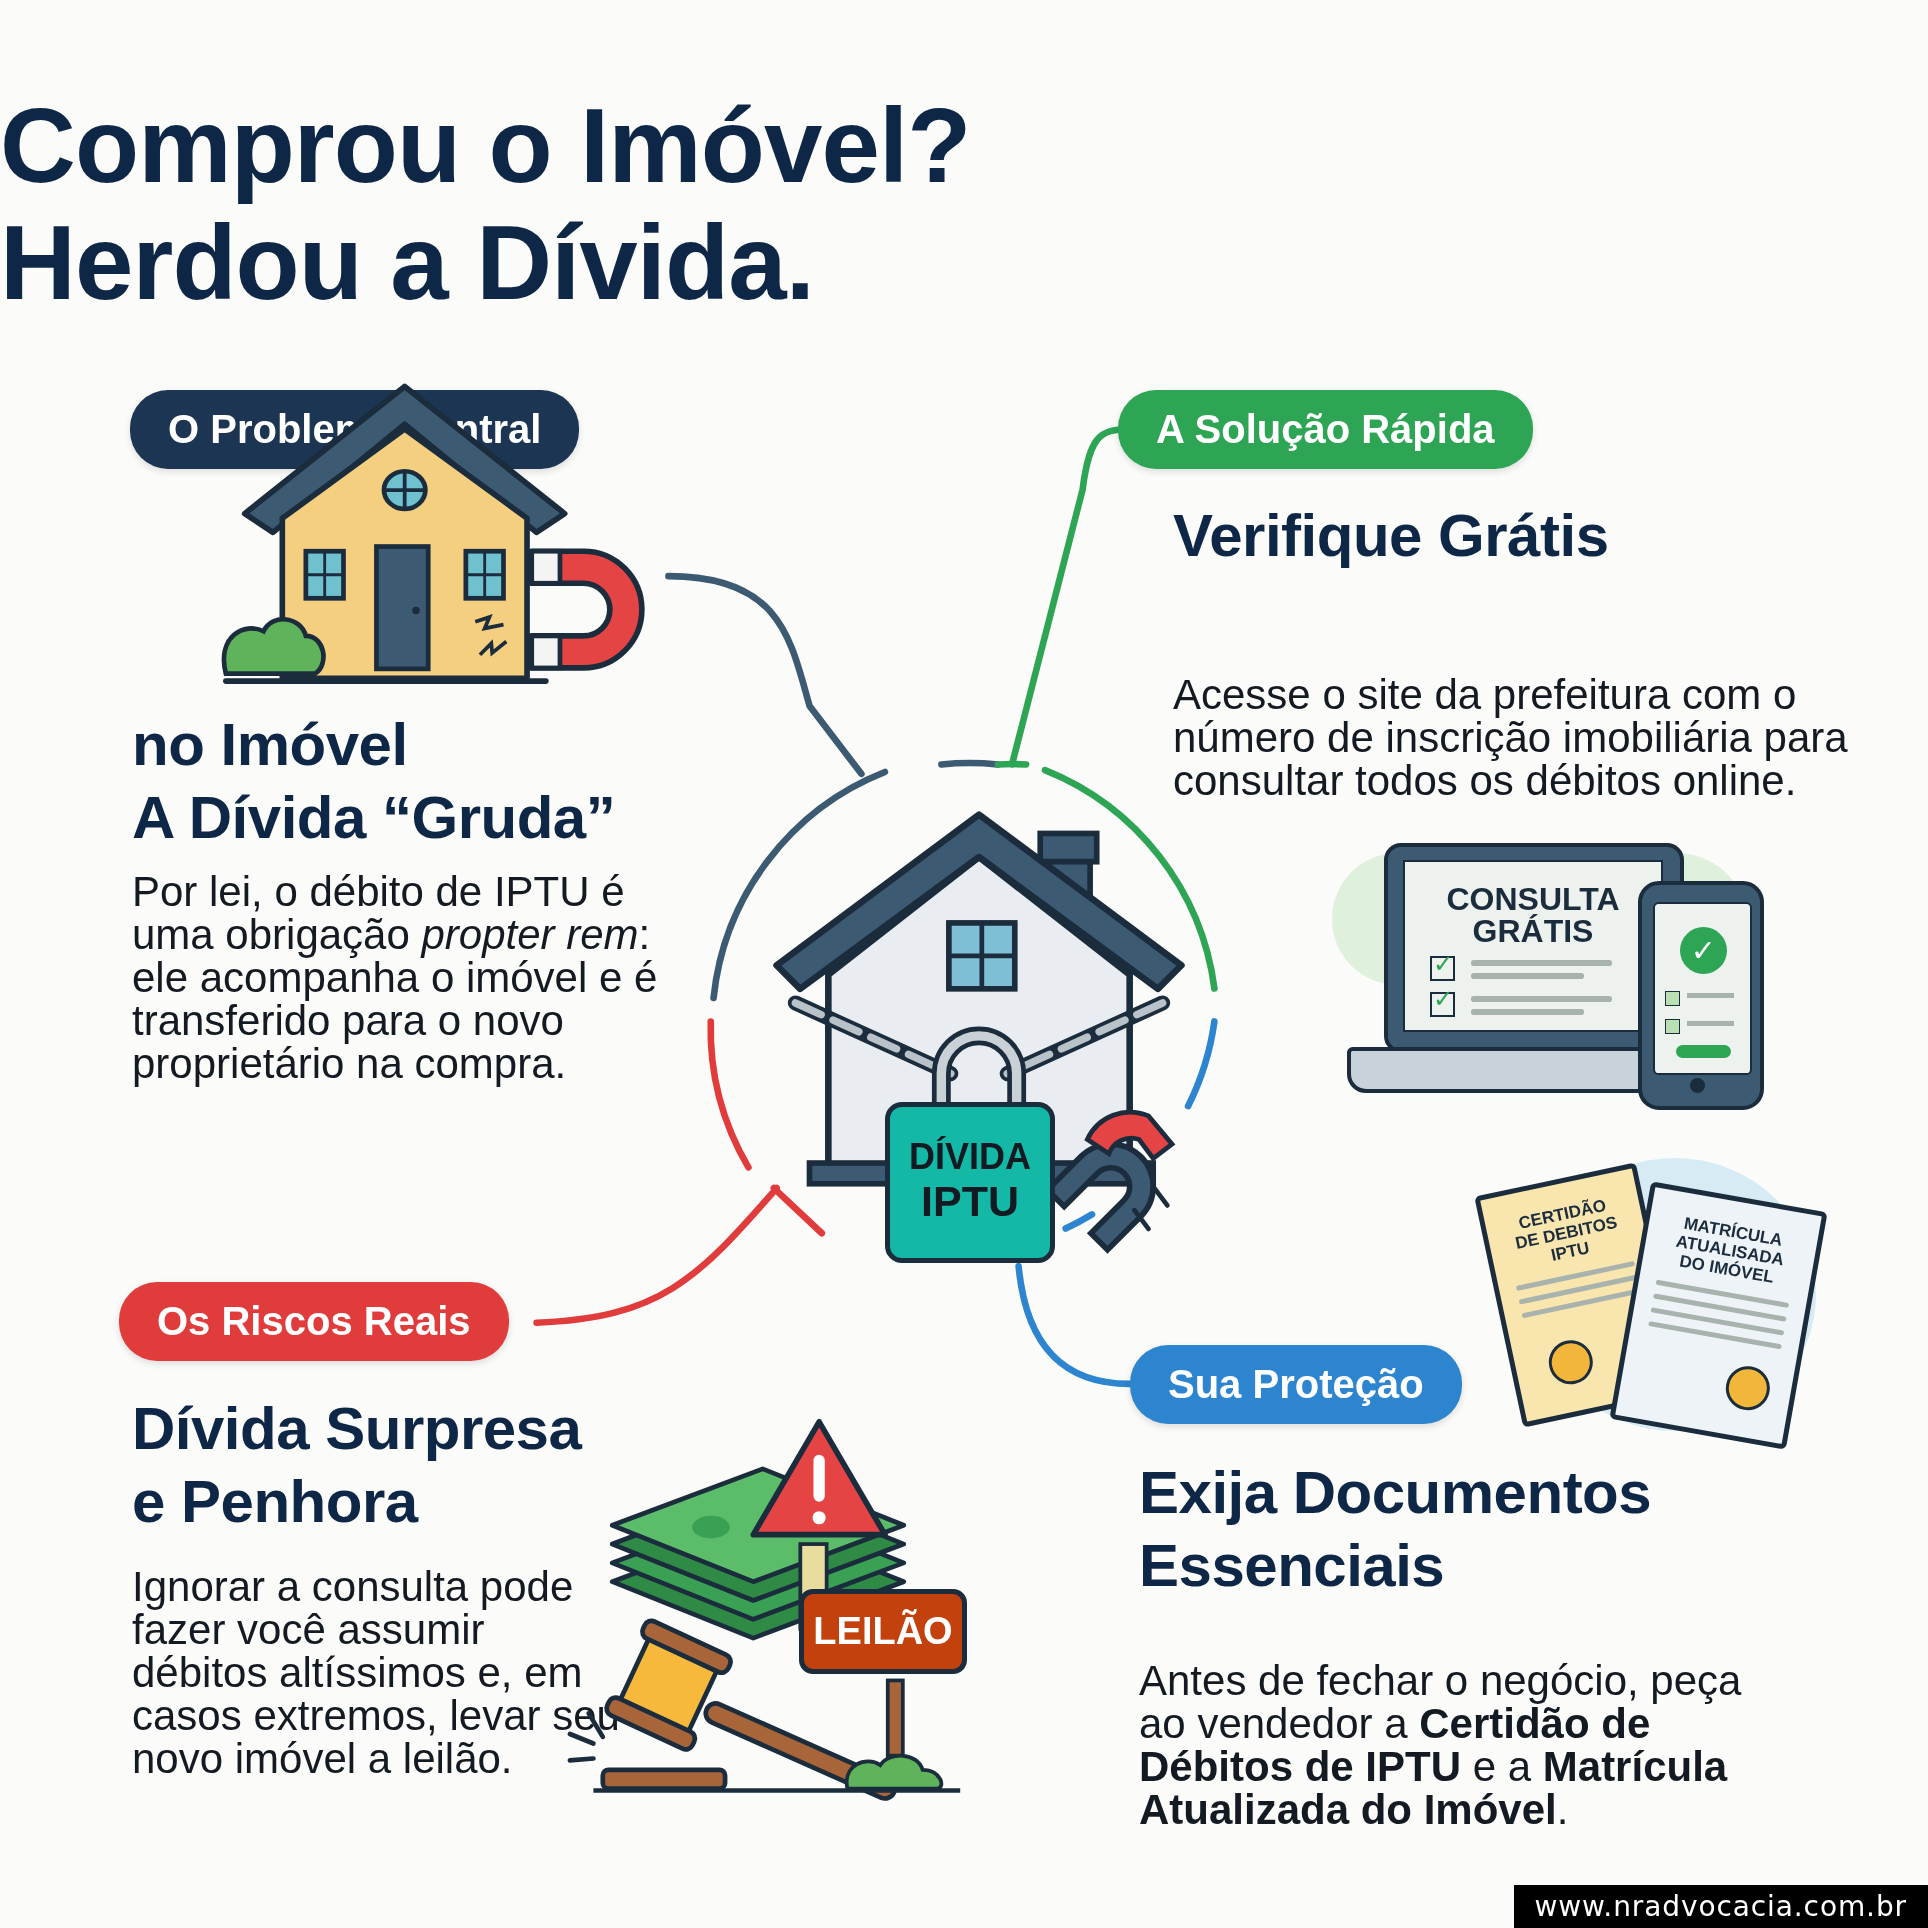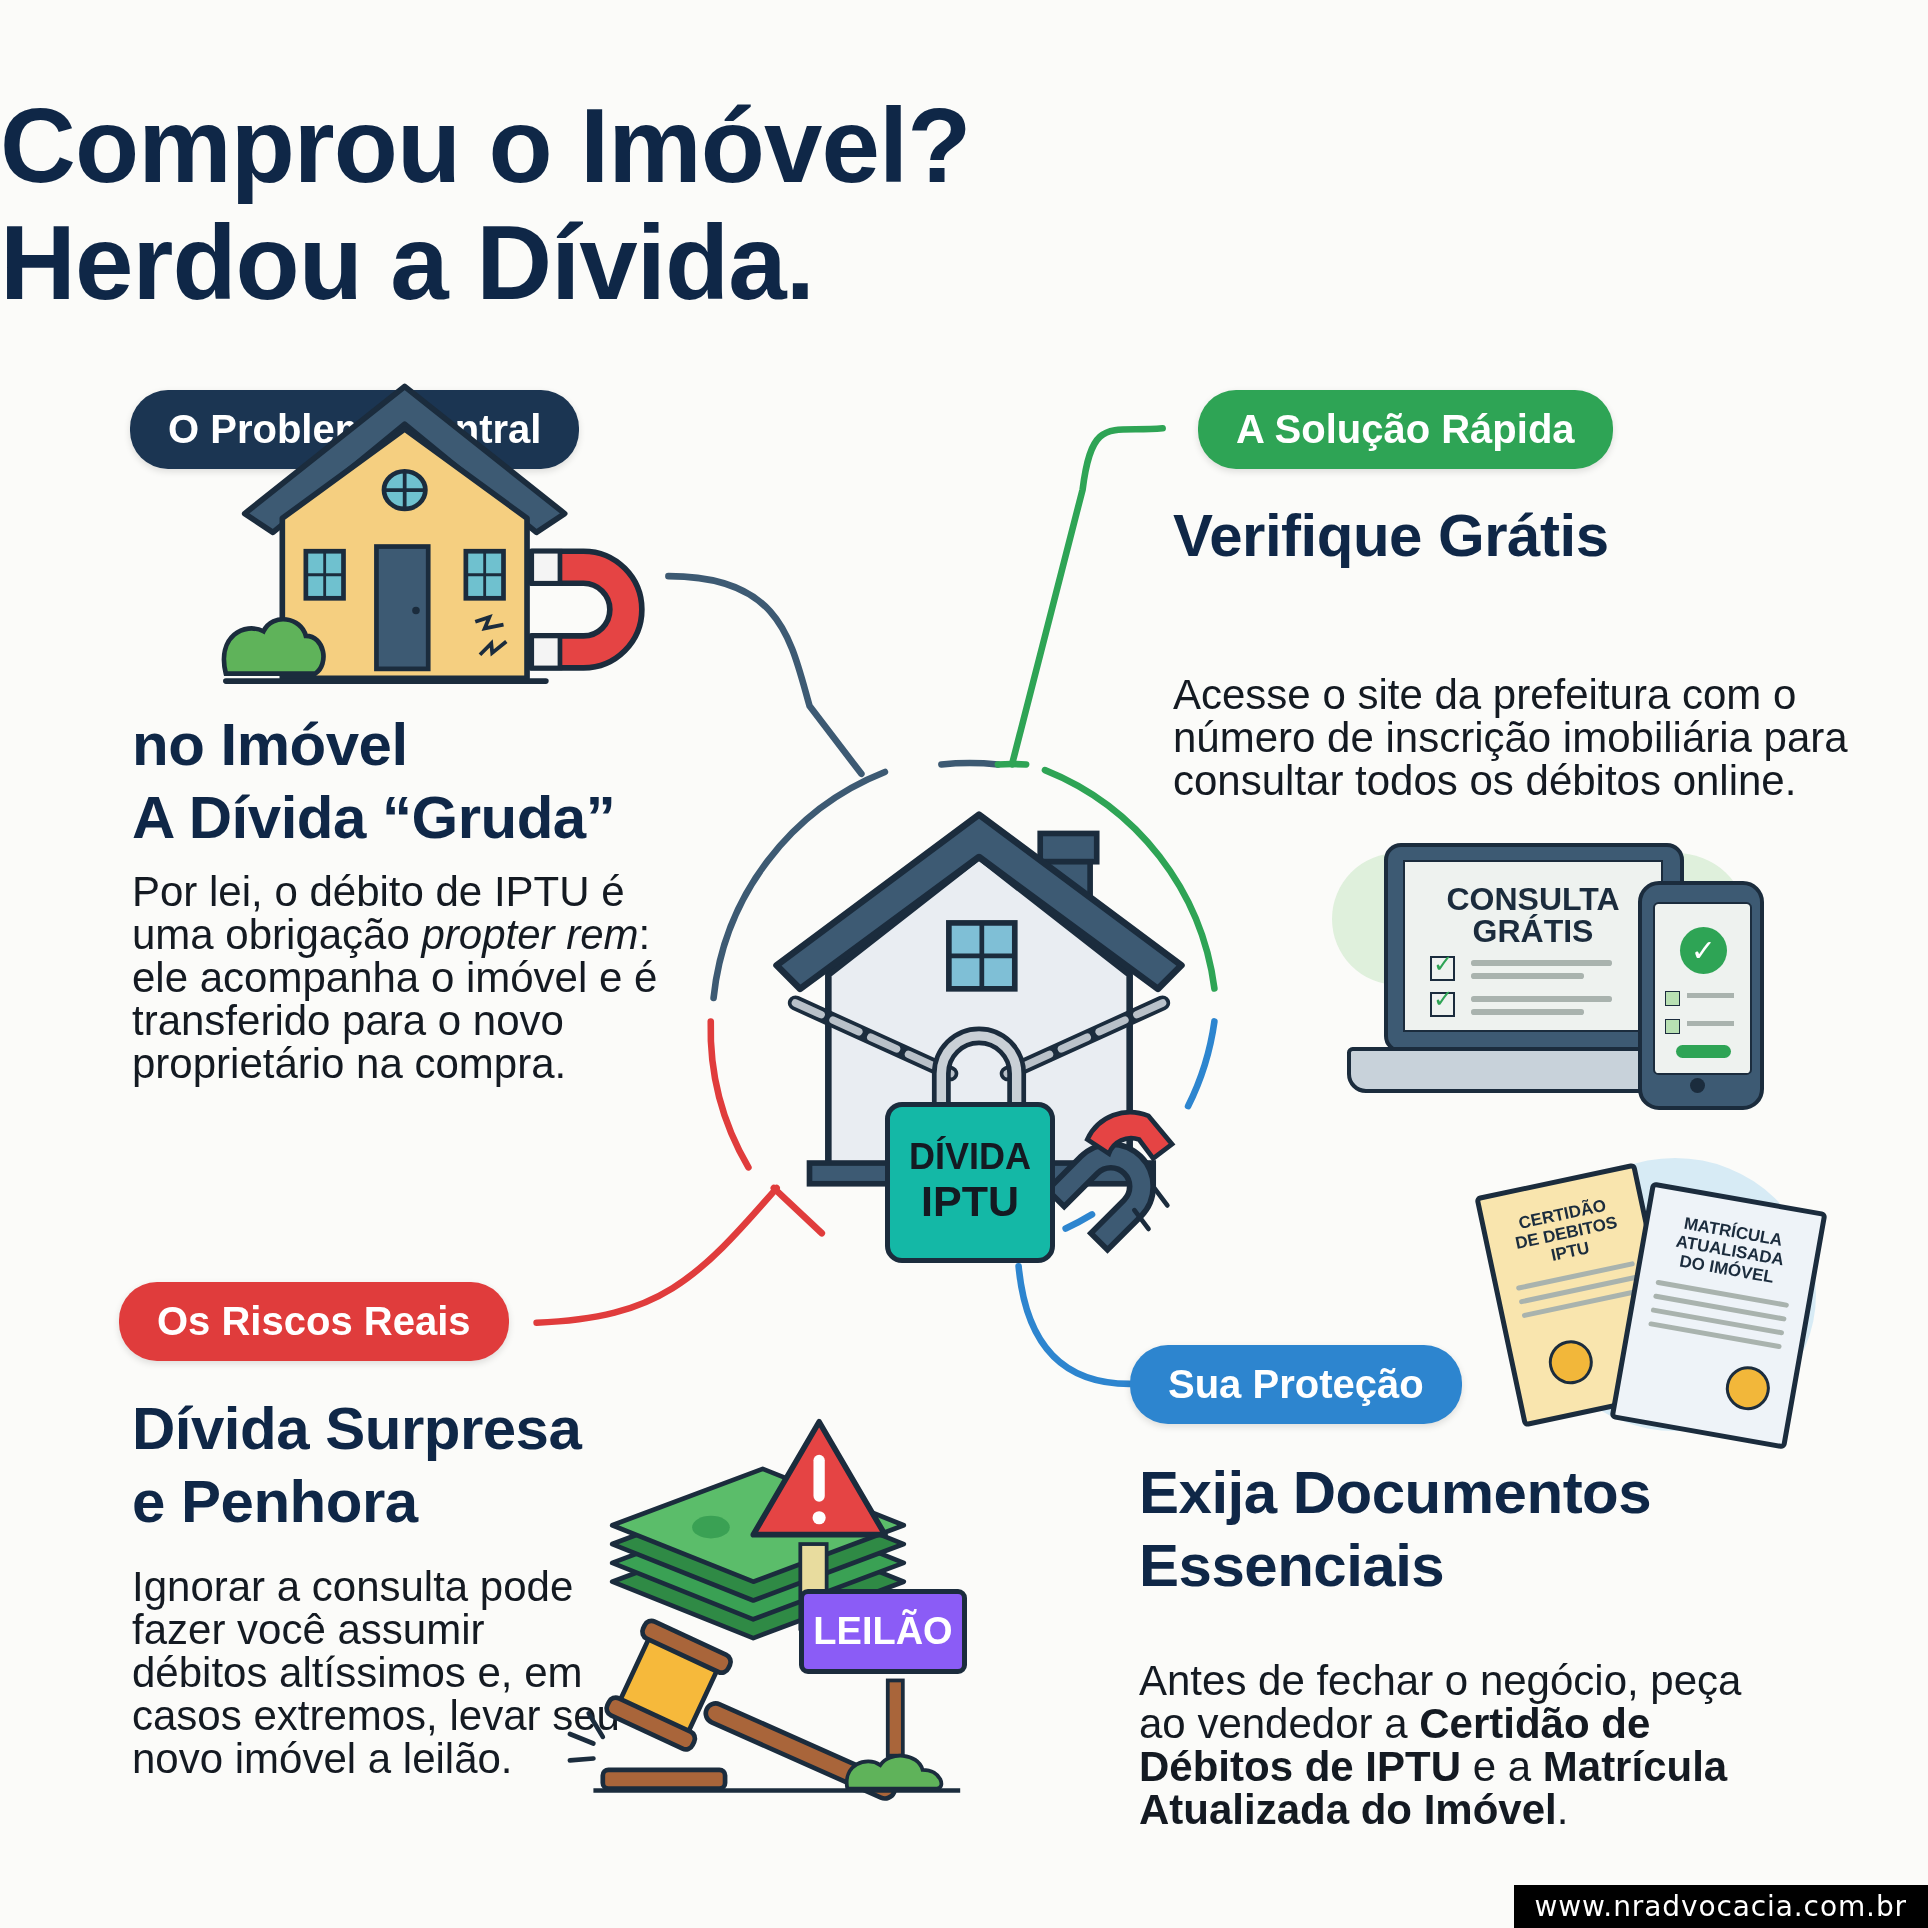--- a/index.html
+++ b/index.html
@@ -103,21 +103,21 @@
 </svg>
 
 <div class="heading" style="left:132px;top:708px;">
   <div>no Imóvel</div>
   <div>A Dívida “Gruda”</div>
 </div>
 <div class="body" style="left:132px;top:870px;width:527px;">
   <span>Por lei, o débito de IPTU é uma obrigação </span><em>propter rem</em><span>: ele acompanha o imóvel e é transferido para o novo proprietário na compra.</span>
 </div>
 
-<div class="pill green" style="left:1198px;top:390px;">A Solução Rápida</div>
+<div class="pill green" style="left:1118px;top:390px;">A Solução Rápida</div>
 
 <div class="heading" style="left:1173px;top:499px;">
   <div>Verifique Grátis</div>
 </div>
 <div class="body" style="left:1173px;top:673px;width:678px;">Acesse o site da prefeitura com o número de inscrição imobiliária para consultar todos os débitos online.</div>
 
 <div class="abs" style="left:1323px;top:829px;width:471px;height:282px;">
   <div class="abs" style="left:9.4px;top:23.5px;width:132px;height:132px;border-radius:50%;background:#dff0dc;"></div>
   <div class="abs" style="left:282px;top:23.5px;width:141px;height:132px;border-radius:50%;background:#dff0dc;"></div>
 
@@ -230,21 +230,21 @@
 
     <rect x="20" y="390" width="130" height="20" rx="6" fill="#a9653a" stroke="#1b2c3d" stroke-width="5"></rect>
 
     <path d="M 280 410 C 275 385, 300 375, 315 385 C 325 370, 355 372, 360 390 C 380 390, 385 410, 375 410 Z" fill="#5fb35a" stroke="#1b2c3d" stroke-width="4"></path>
     <line x1="10" y1="412" x2="400" y2="412" stroke="#1b2c3d" stroke-width="5"></line>
 
     <line x1="5" y1="330" x2="20" y2="355" stroke="#1b2c3d" stroke-width="5" stroke-linecap="round"></line>
     <line x1="-15" y1="352" x2="10" y2="362" stroke="#1b2c3d" stroke-width="5" stroke-linecap="round"></line>
     <line x1="-15" y1="380" x2="10" y2="378" stroke="#1b2c3d" stroke-width="5" stroke-linecap="round"></line>
   </svg>
-  <div class="abs" style="left:215px;top:186px;width:158px;height:75px;background:#8b5cf6;border:5.6px solid #1b2c3d;border-radius:9px;color:#fff;font-weight:700;font-size:38px;line-height:75px;text-align:center;">LEILÃO</div>
+  <div class="abs" style="left:215px;top:186px;width:158px;height:75px;background:#c2410c;border:5.6px solid #1b2c3d;border-radius:14px;color:#fff;font-weight:700;font-size:38px;line-height:75px;text-align:center;">LEILÃO</div>
 </div>
 
 <div class="pill blue" style="left:1130px;top:1345px;">Sua Proteção</div>
 
 <div class="abs" style="left:1478px;top:1139px;width:358px;height:301px;">
   <div class="abs" style="left:56px;top:19px;width:282px;height:273px;border-radius:50%;background:#d7ebf5;"></div>
 
   <div class="abs" style="left:19px;top:38px;width:155px;height:226px;background:#f9e5ae;border:5.6px solid #1b2c3d;border-radius:5.6px;transform:rotate(-12deg);">
     <div style="text-align:center;font-weight:700;font-size:17px;line-height:19px;color:#1b2c3d;margin-top:21px;">
       <div>CERTIDÃO</div>

